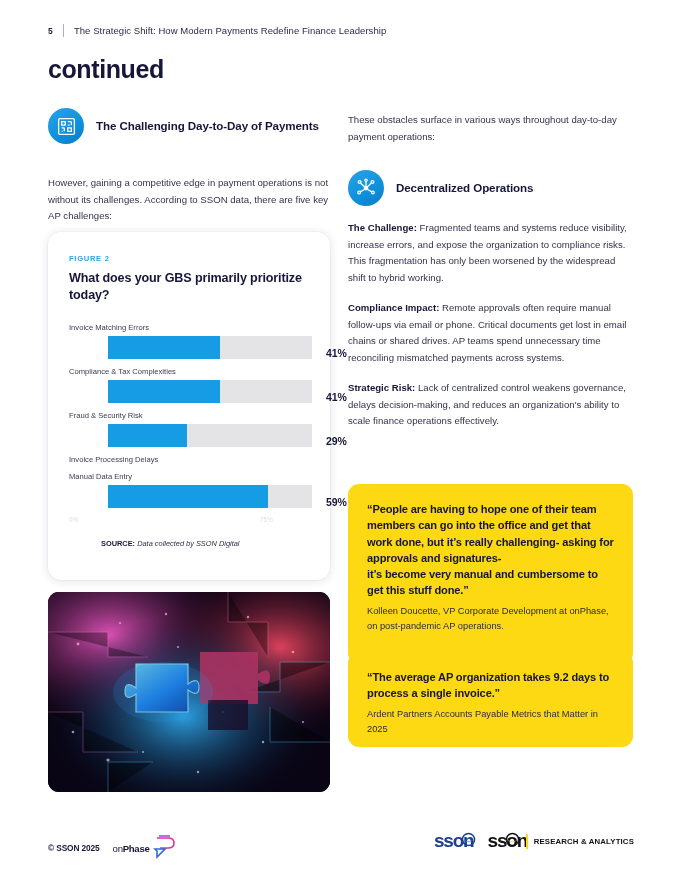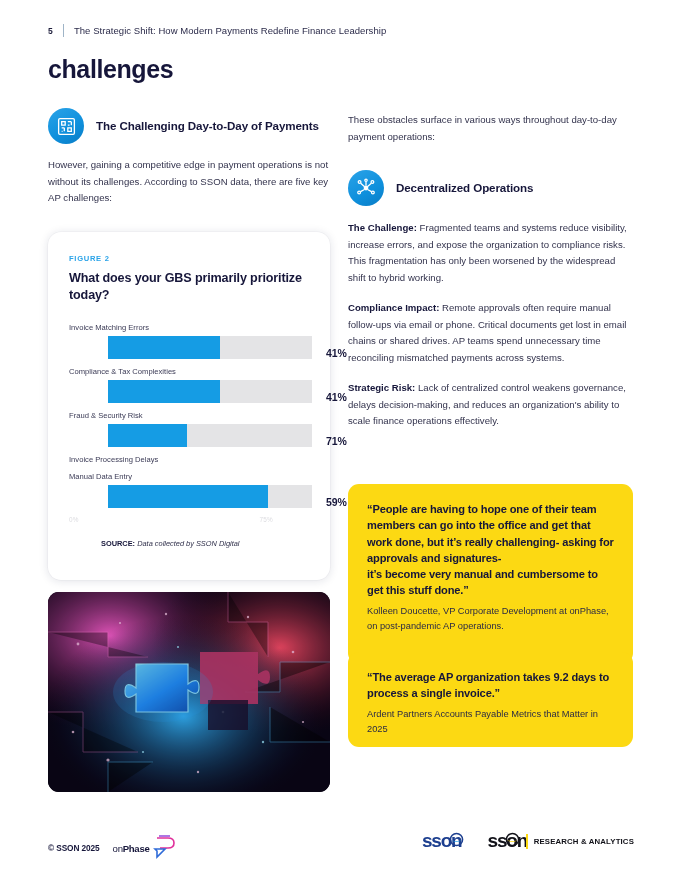--- a/index.html
+++ b/index.html
@@ -41,21 +41,21 @@
     background: linear-gradient(150deg,#2aa3e8 0%,#0e8fdc 60%,#0a7cc4 100%);
     flex: 0 0 36px; display: flex; align-items: center; justify-content: center;
   }
   .icon-circle svg { display: block; }
   .icon-head-text {
     font-size: 11.6px; font-weight: bold; line-height: 1.32; color: #16163a;
     letter-spacing: -0.1px;
   }
 
   p.body {
-    font-size: 9.6px; line-height: 1.72; color: #33334d; margin-top: 13px;
+    font-size: 9.6px; line-height: 1.72; color: #33334d; margin-top: 31px;
     letter-spacing: .01px;
   }
   p.body b { color: #16163a; font-weight: bold; }
   .col-right p.body { margin-top: 0; margin-bottom: 14px; }
   .intro { font-size: 9.6px; line-height: 1.72; color: #33334d; margin-bottom: 25px; }
 
   
   .figure-card {
     position: absolute; left: 48px; top: 232px; width: 282px; height: 348px;
     background: #ffffff; border-radius: 13px;
@@ -120,42 +120,42 @@
   .footer-left {
     position: absolute; left: 48px; top: 833px;
     display: flex; align-items: center; gap: 13px;
   }
   .copyright { font-size: 8.3px; font-weight: bold; color: #16163a; letter-spacing: -0.1px; }
   .onphase { display: flex; align-items: center; gap: 2px; }
   .onphase-word { font-size: 9.6px; font-weight: bold; color: #16163a; letter-spacing: -0.3px; }
   .onphase-word .light { font-weight: normal; }
   .footer-right {
     position: absolute; right: 46px; top: 830px;
-    display: flex; align-items: center; gap: 24px;
+    display: flex; align-items: center; gap: 12px;
   }
   .sson-logo { display: flex; align-items: baseline; font-weight: bold; letter-spacing: -1.2px; }
   .sson-a { font-size: 19px; color: #1d3f8f; }
   .sson-b { font-size: 19px; color: #111118; }
   .sson-mark { position: relative; display: inline-block; width: 15px; height: 15px; }
   .ra-wrap { display: flex; align-items: center; gap: 6px; }
   .ra-bar { width: 1.6px; height: 15px; background: #fcd913; }
   .ra-text { font-size: 7.8px; font-weight: bold; color: #111118; letter-spacing: .15px; }
 </style>
 </head>
 <body>
 
 <div class="page">
 
   <div class="header">
     <span class="header-page-num">5</span>
     <span class="header-rule"></span>
     <span class="header-title">The Strategic Shift: How Modern Payments Redefine Finance Leadership</span>
   </div>
 
-  <div class="continued">challenges</div>
+  <div class="continued">continued</div>
 
   <div class="col-left">
     <div class="icon-head">
       <span class="icon-circle">
         <svg width="21" height="21" viewBox="0 0 24 24" fill="none" stroke="#ffffff" stroke-width="1.5">
           <rect x="3" y="3" width="18" height="18" rx="1.5"></rect>
           <path d="M6.5 6.5h4v4h-4z"></path>
           <path d="M13.5 6.5h4M17.5 6.5v4M13.5 10.5h2"></path>
           <path d="M6.5 13.5h3M9.5 13.5v4M13.5 13.5h4v4h-4z"></path>
           <path d="M6.5 17.5h1"></path>
@@ -187,21 +187,21 @@
             </div>
             <span class="bar-value">41%</span>
           </div>
         </div>
         <div class="bar-row">
           <div class="bar-label">Fraud &amp; Security Risk</div>
           <div class="bar-line">
             <div class="bar-track" style="background: rgb(228, 228, 230);">
               <div class="bar-fill" style="width: 38.6667%; background: rgb(21, 156, 228);"></div>
             </div>
-            <span class="bar-value">71%</span>
+            <span class="bar-value">29%</span>
           </div>
         </div>
         <div class="bar-row">
           <div class="bar-label">Invoice Processing Delays</div>
         </div>
         <div class="bar-row">
           <div class="bar-label">Manual Data Entry</div>
           <div class="bar-line">
             <div class="bar-track" style="background: rgb(228, 228, 230);">
               <div class="bar-fill" style="width: 78.6667%; background: rgb(21, 156, 228);"></div>

